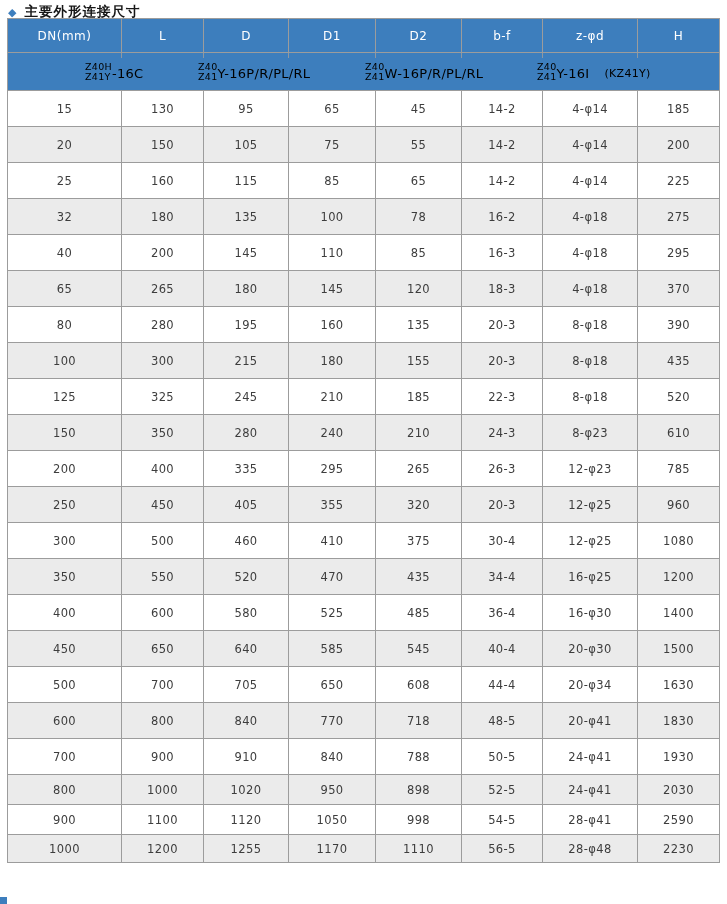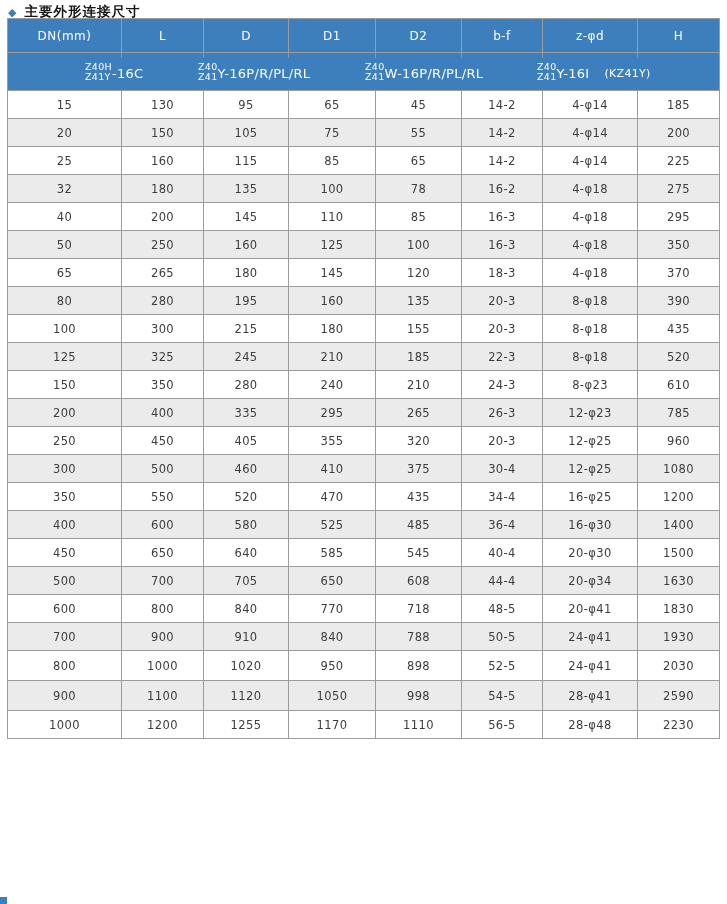--- a/index.html
+++ b/index.html
@@ -37,30 +37,30 @@
   .cols-row th { height:33px; letter-spacing:0.5px; }
   .models-row th { height:37px; }
   .models-wrap { position:relative; width:100%; height:37px; }
   .stub {
     position:absolute; top:0; width:1px; height:5px;
     background:var(--border, #9c9c9c); opacity:0.85;
   }
   .model {
     position:absolute; top:50%; transform:translateY(-50%);
     display:flex; align-items:center;
-    color:#ffffff; white-space:nowrap;
+    color:#000000; white-space:nowrap;
   }
   .stack {
     display:flex; flex-direction:column;
     font-size:9.5px; line-height:10px; text-align:left;
     letter-spacing:0.3px;
   }
   .suffix { font-size:13px; margin-top:4px; letter-spacing:0.3px; }
   .note   { font-size:11px; margin-top:4px; margin-left:15px; letter-spacing:0.3px; }
-  tbody tr { height:28px; background:#ffffff; }
+  tbody tr { height:36px; background:#ffffff; }
   tbody tr:nth-child(even) { background:var(--row-alt, #ebebeb); }
   tbody tr:nth-last-child(-n+3) { height:30px; }
   tbody tr:last-child { height:28px; }
   tbody td {
     font-size:11.5px; color:var(--cell-text, #3d3d3d);
     letter-spacing:0.4px;
   }
   .corner-mark {
     position:absolute; left:0; top:897px; width:7px; height:7px;
     background:var(--header-blue, #3d7ebd);
@@ -190,30 +190,20 @@
           <td>40</td>
           <td>200</td>
           <td>145</td>
           <td>110</td>
           <td>85</td>
           <td>16-3</td>
           <td>4-φ18</td>
           <td>295</td>
         </tr>
         <tr>
-          <td>50</td>
-          <td>250</td>
-          <td>160</td>
-          <td>125</td>
-          <td>100</td>
-          <td>16-3</td>
-          <td>4-φ18</td>
-          <td>350</td>
-        </tr>
-        <tr>
           <td>65</td>
           <td>265</td>
           <td>180</td>
           <td>145</td>
           <td>120</td>
           <td>18-3</td>
           <td>4-φ18</td>
           <td>370</td>
         </tr>
         <tr>

